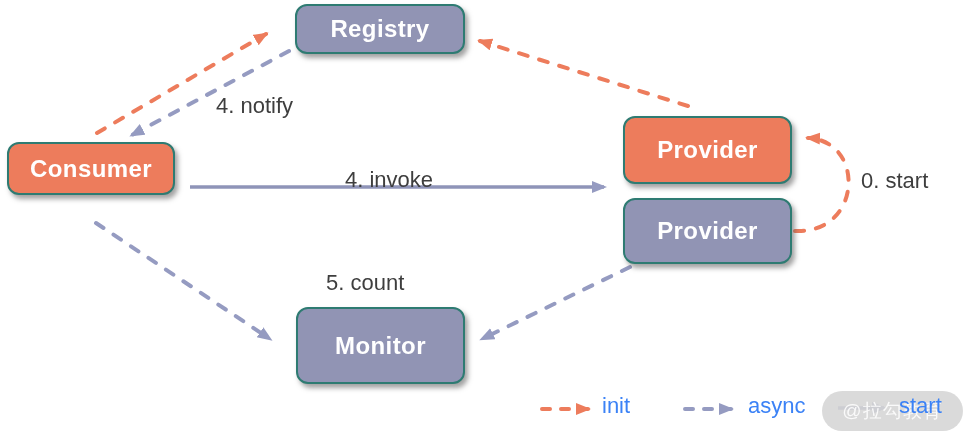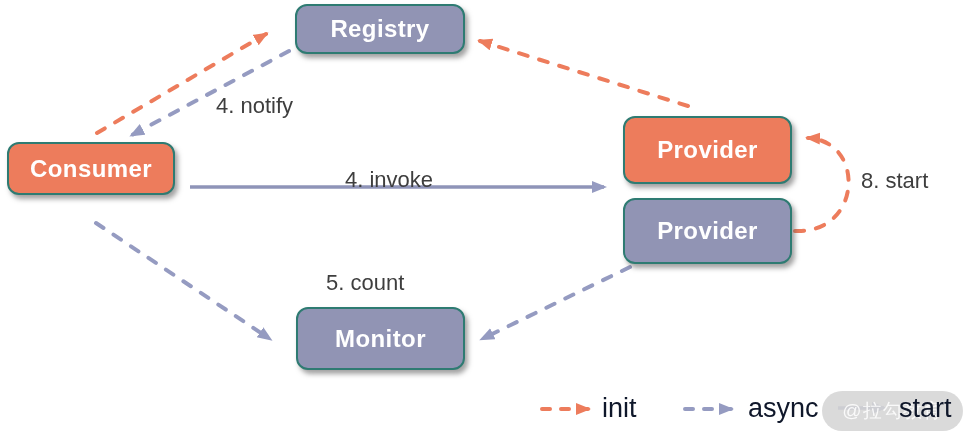--- a/index.html
+++ b/index.html
@@ -14,32 +14,32 @@
     font-size:24px; letter-spacing:0.4px; z-index:2;
     box-shadow:3px 4px 5px rgba(85,85,85,0.55);
     box-sizing:border-box;
   }
   .node.orange { background:#ED7C5C; }
   .node.slate  { background:#9194B4; }
   #node-registry  { left:295px; top:4px;   width:170px; height:50px; }
   #node-consumer  { left:7px;   top:142px; width:168px; height:53px; }
   #node-provider  { left:623px; top:116px; width:169px; height:68px; }
   #node-container { left:623px; top:198px; width:169px; height:66px; }
-  #node-monitor   { left:296px; top:307px; width:169px; height:63px; }
+  #node-monitor   { left:296px; top:307px; width:169px; height:77px; }
   .edge-label {
     position:absolute; color:#3E3E3E; font-size:22px; white-space:nowrap; z-index:2;
   }
   #label-subscribe { left:43px;  top:44px;  }
   #label-notify    { left:216px; top:93px;  }
   #label-register  { left:562px; top:22px;  }
   #label-invoke    { left:345px; top:148px;margin-top:19px; }
   #label-start     { left:861px; top:168px; }
   #label-count     { left:326px; top:270px; }
   .legend-label {
-    position:absolute; color:#0f172a; font-size:27px; white-space:nowrap; z-index:2;
+    position:absolute; color:#3b82f6; font-size:22px; white-space:nowrap; z-index:2;
   }
   #legend-init-label  { left:602px; top:393px; }
   #legend-async-label { left:748px; top:393px; }
   #legend-sync-label  { left:899px; top:393px; z-index:4; }
   .watermark-pill {
     position:absolute; left:822px; top:391px; width:141px; height:40px;
     border-radius:20px; background:rgba(213,213,213,0.88);
     display:flex; align-items:center; justify-content:center; z-index:3;
   }
   .watermark-text {
@@ -90,21 +90,21 @@
   <div class="node orange" id="node-provider">
     <span>Provider</span>
   </div>
   <div class="node slate" id="node-container">
     <span>Provider</span>
   </div>
   <div class="node slate" id="node-monitor">
     <span>Monitor</span>
   </div>
 
-  <div class="edge-label" id="label-start">8. start</div>
+  <div class="edge-label" id="label-start">0. start</div>
   <div class="edge-label" id="label-notify">4. notify</div>
   <div class="edge-label" id="label-invoke">4. invoke</div>
   <div class="edge-label" id="label-count">5. count</div>
 
   <div class="legend-label" id="legend-init-label">init</div>
   <div class="legend-label" id="legend-async-label">async</div>
 
   <div class="watermark-pill">
     <span class="watermark-text">@拉勾教育</span>
   </div>

